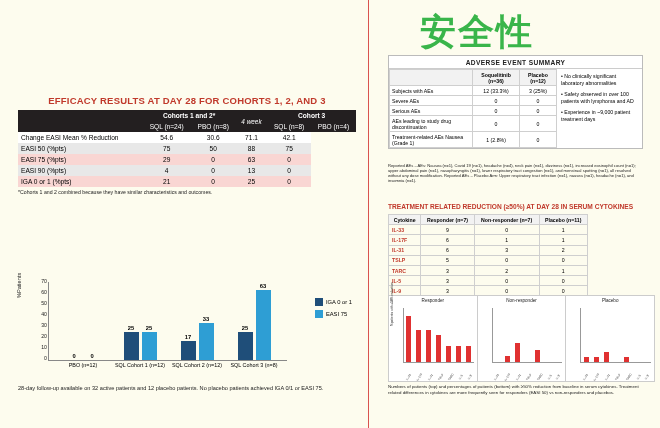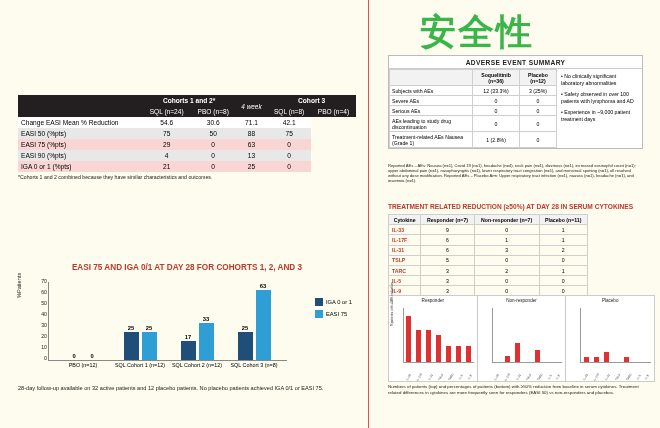--- a/index.html
+++ b/index.html
@@ -110,20 +110,21 @@
 </style>
 </head>
 <body>
 
 <div class="slide">
 
   <div class="left">
 
 
     <div class="eff-wrap">
+      <div class="eff-title">EFFICACY RESULTS AT DAY 28 FOR COHORTS 1, 2, AND 3</div>
 
       <table class="eff">
         <tbody>
             <tr>
           <td class="hdr-dark left-al"></td>
           <td class="hdr-dark" colspan="2">Cohorts 1 and 2*</td>
           <td class="fourweek" rowspan="2">4 week</td>
           <td class="hdr-dark" colspan="2">Cohort 3</td>
         </tr>
         <tr>
@@ -168,21 +169,20 @@
           <td class="num">0</td>
           <td class="num">25</td>
           <td class="num">0</td>
         </tr>
       </tbody>
         </table>
 
       <div class="eff-foot">*Cohorts 1 and 2 combined because they have similar characteristics and outcomes.</div>
     </div>
 
-    <div class="chart-title">EASI 75 AND IGA 0/1 AT DAY 28 FOR COHORTS 1, 2, AND 3</div>
 
     <div class="chart-box">
       <div class="ylab">%Patients</div>
 
       <div class="plot">
         <div class="ytick" style="top:-4px">70</div>
         <div class="ytick" style="top:7px">60</div>
         <div class="ytick" style="top:18px">50</div>
         <div class="ytick" style="top:29px">40</div>
         <div class="ytick" style="top:40px">30</div>

